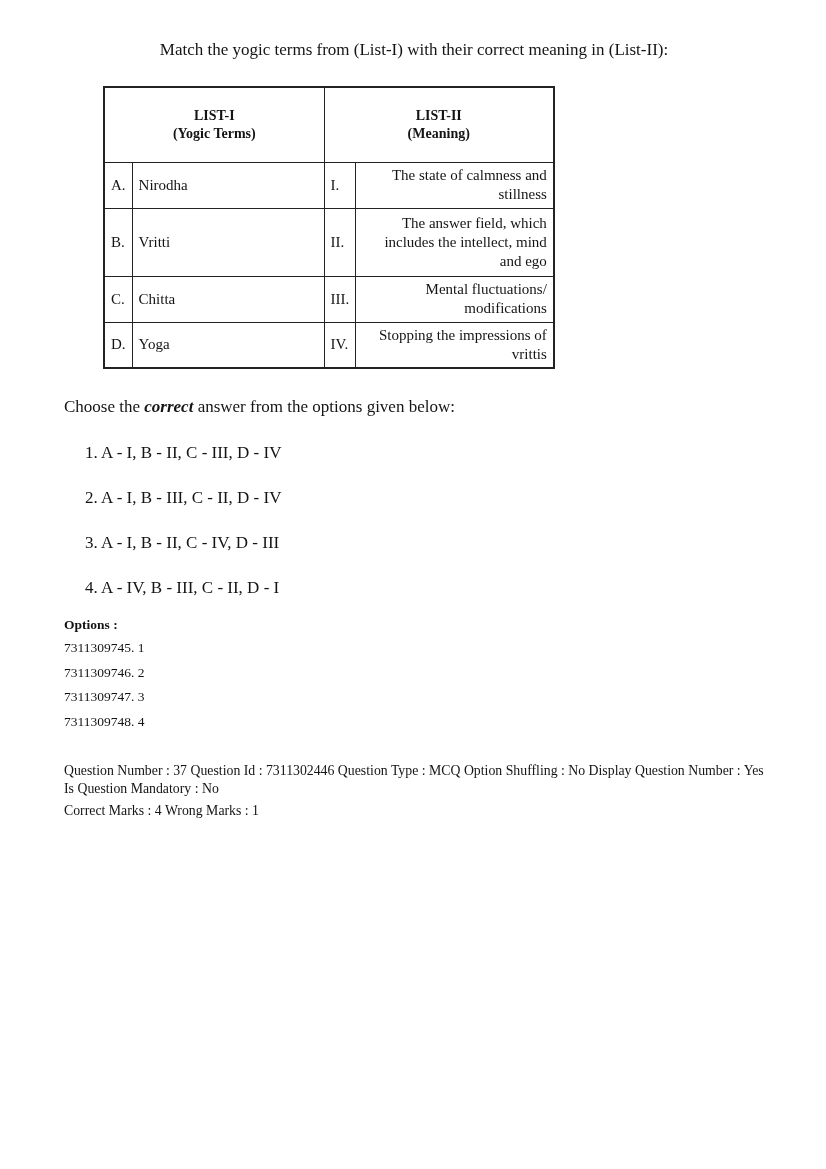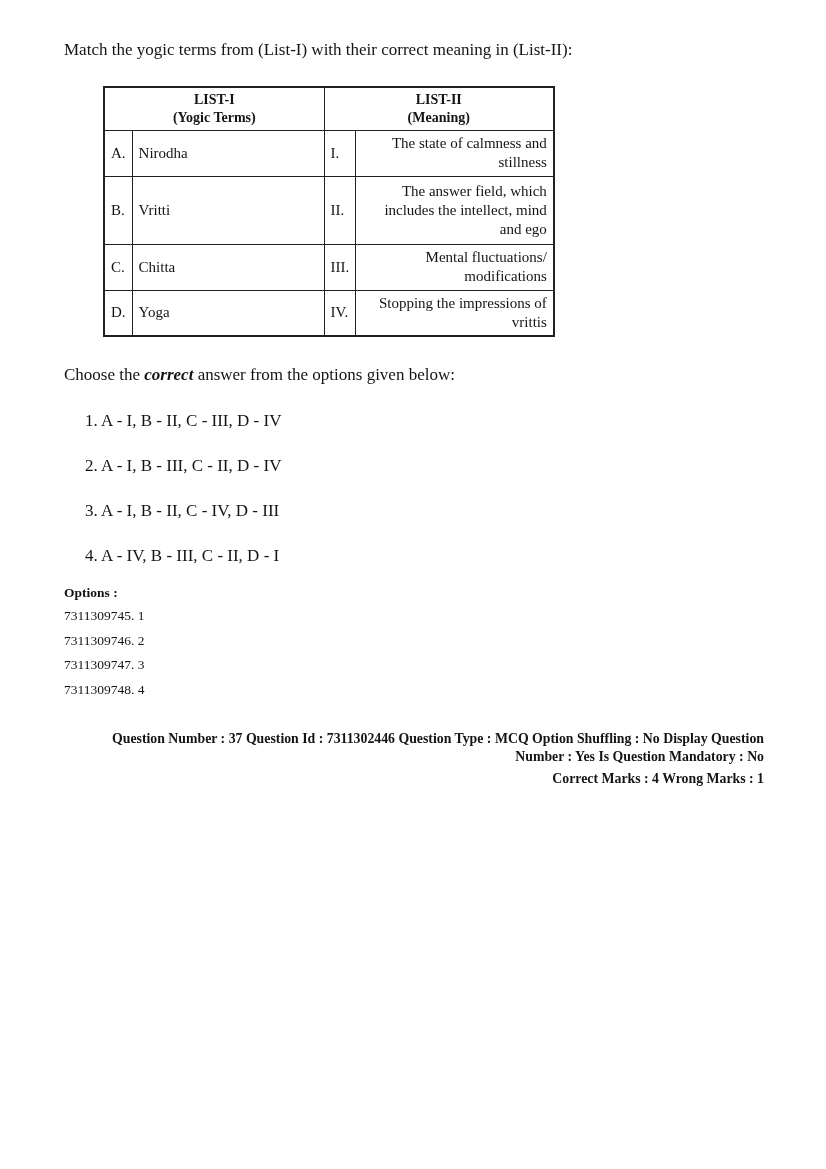--- a/index.html
+++ b/index.html
@@ -9,39 +9,40 @@
     height: 1169px;
     font-family: "Liberation Serif", serif;
     color: #141414;
     position: relative;
   }
   .page { padding: 40px 62px 0 64px; }
 
   .prompt {
     font-size: 17px;
     margin-bottom: 26px;
+    text-align: center;
   }
 
   table.match-table {
     border-collapse: collapse;
     margin-left: 39px;
     border: 2px solid #222;
   }
   .match-table th, .match-table td {
     border: 1px solid #222;
     vertical-align: middle;
     font-size: 15px;
     padding: 3px 6px;
     line-height: 1.28;
   }
   .match-table th {
     font-weight: bold;
     font-size: 14px;
     text-align: center;
-    padding: 3px 4px;
+    padding: 19px 4px;
   }
   .hl { display: block; }
   .col-letter  { width: 27px;  }
   .col-term    { width: 192px; }
   .col-numeral { width: 30px;  }
   .col-meaning { width: 198px; }
   .cell-letter, .cell-numeral { text-align: left; padding: 3px 3px 3px 5px; }
   .cell-term { text-align: left; }
   .cell-meaning { text-align: right; }
   .row-a td { height: 46px; }
@@ -69,24 +70,23 @@
     margin-bottom: 7px;
     margin-top: 12px;
   }
   .option-id {
     font-size: 13.5px;
     margin-bottom: 8.5px;
   }
 
   .footer {
     margin-top: 32px;
-    font-weight: bold;
+    font-weight: normal;
     font-size: 13.8px;
     line-height: 1.3;
-    text-align: right;
   }
   .footer .meta-line1 { max-width: 700px; margin-bottom: 4px; }
   .footer .meta-line2 { max-width: 700px; }
 </style>
 </head>
 <body>
 
 <div class="page">
 
   <p class="prompt">Match the yogic terms from (List-I) with their correct meaning in (List-II):</p>

